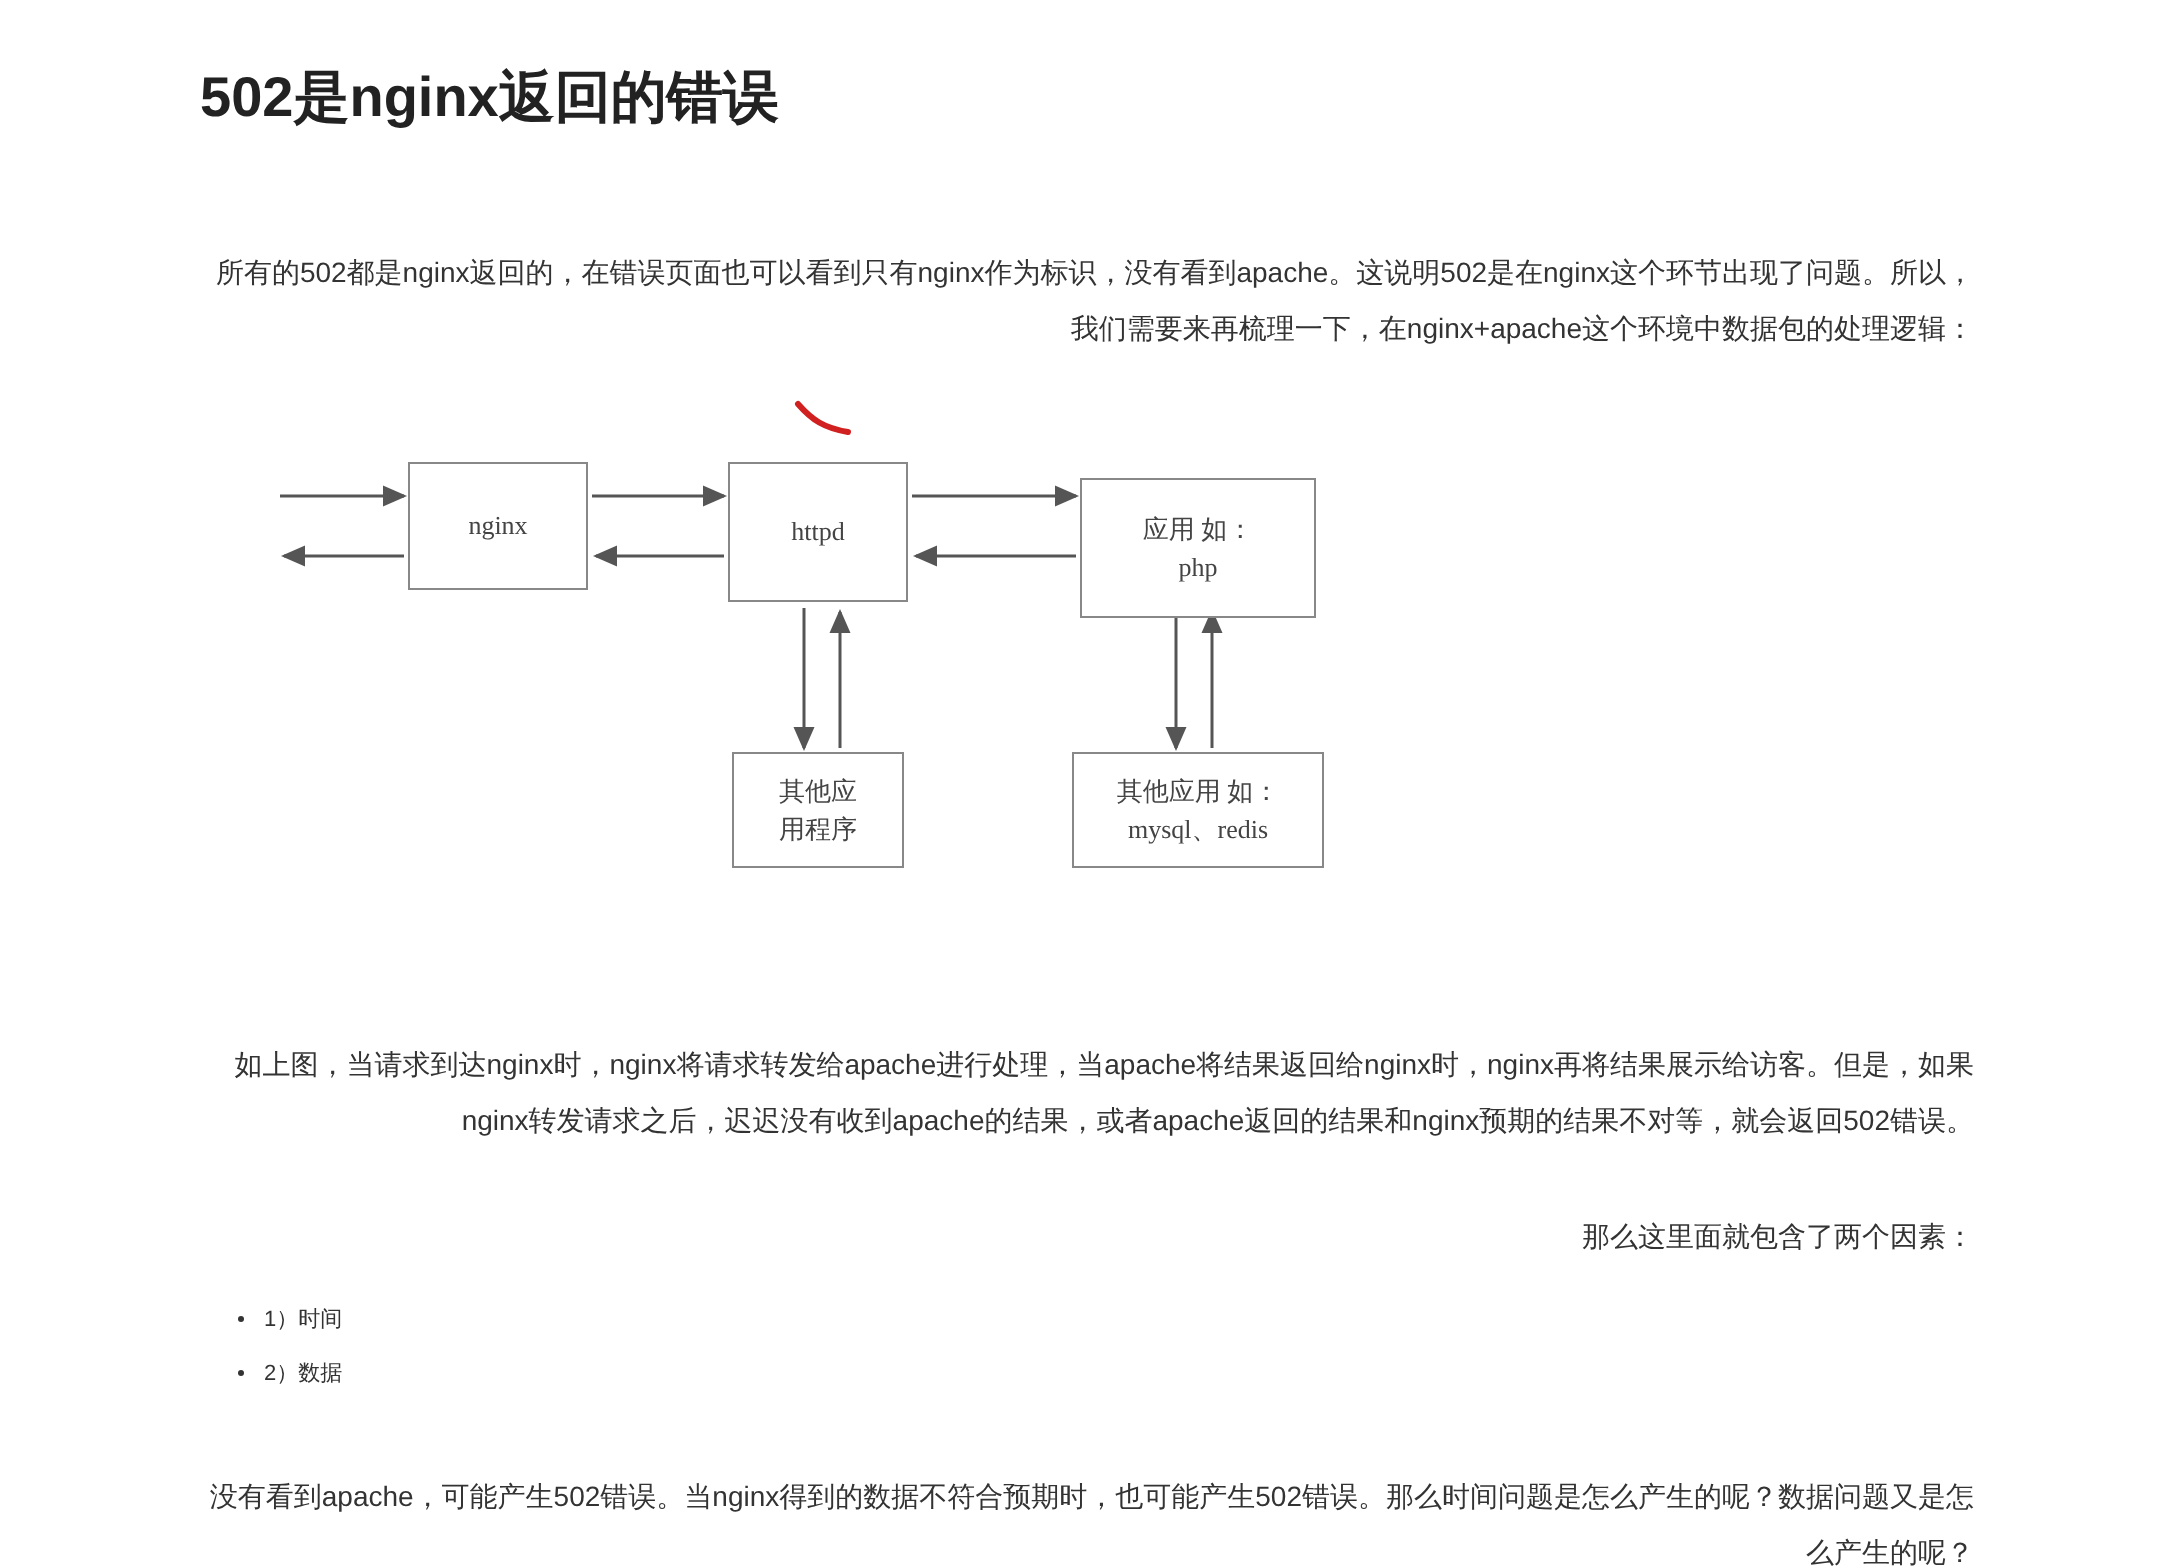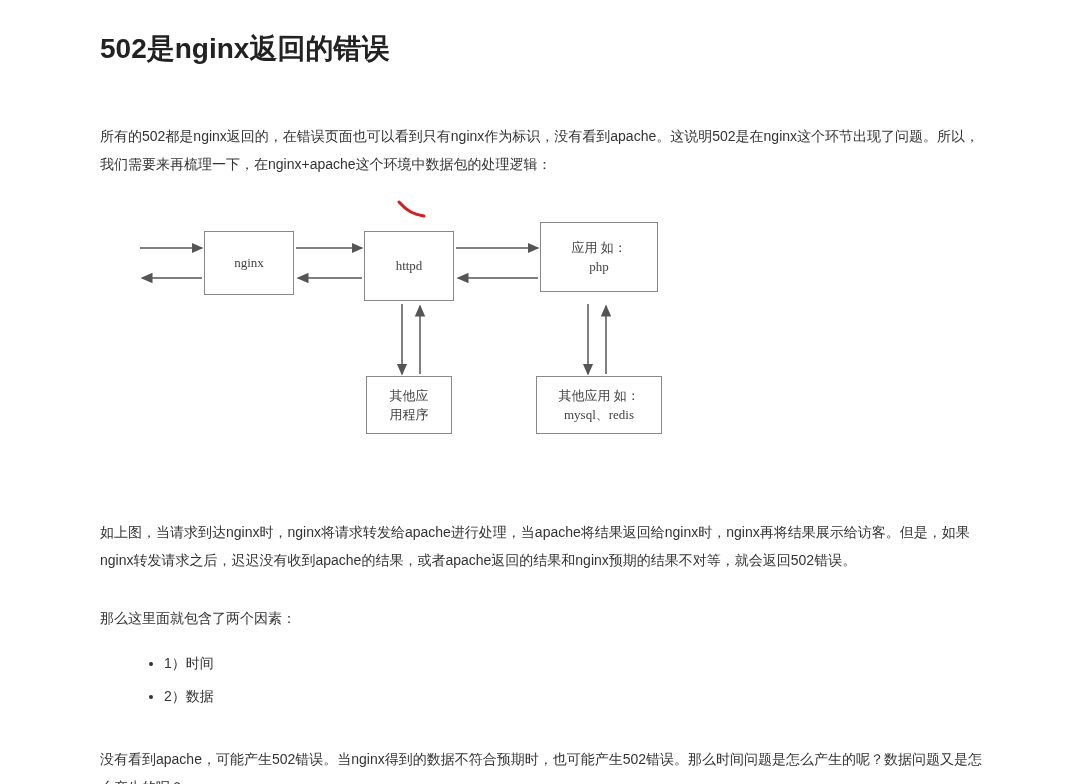--- a/index.html
+++ b/index.html
@@ -16,20 +16,21 @@
       font-size: 28px;
       font-weight: 600;
       color: #222;
       margin-bottom: 54px;
     }
     p.body {
       font-size: 14px;
       line-height: 2.0;
       color: #333;
       margin-bottom: 12px;
+      text-align: right;
     }
     .spacer-top-diagram { height: 6px; }
     .diagram-wrap {
       position: relative;
       width: 700px;
       height: 280px;
       margin: 0 0 42px 30px;
     }
     .dbox {
       position: absolute;
@@ -39,22 +40,22 @@
       color: #444;
       display: flex;
       align-items: center;
       justify-content: center;
       text-align: center;
       line-height: 1.5;
       font-family: "SimSun", serif;
     }
     ul.factors {
       list-style: disc;
-      margin: 18px 0 30px 64px;
-      font-size: 14px;
+      margin: 18px 0 30px 32px;
+      font-size: 11px;
       color: #333;
     }
     ul.factors li {
       margin: 6px 0;
       line-height: 1.9;
     }
     .after-list-gap { height: 6px; }
     svg.diagram-svg {
       position: absolute;
       top: 0; left: 0;
@@ -96,21 +97,21 @@
   </svg>
 
   <div class="dbox" style="left:74px; top:35px; width:90px; height:64px;">
     <span>nginx</span>
   </div>
 
   <div class="dbox" style="left:234px; top:35px; width:90px; height:70px;text-align:right;">
     <span>httpd</span>
   </div>
 
-  <div class="dbox" style="left:410px; top:26px; width:118px; height:70px; white-space:pre-line;">
+  <div class="dbox" style="left:410px; top:43px; width:118px; height:70px; white-space:pre-line;">
     <span>应用 如：
 php</span>
   </div>
 
   <div class="dbox" style="left:236px; top:180px; width:86px; height:58px; white-space:pre-line;">
     <span>其他应
 用程序</span>
   </div>
 
   <div class="dbox" style="left:406px; top:180px; width:126px; height:58px; white-space:pre-line;justify-content:center;">

